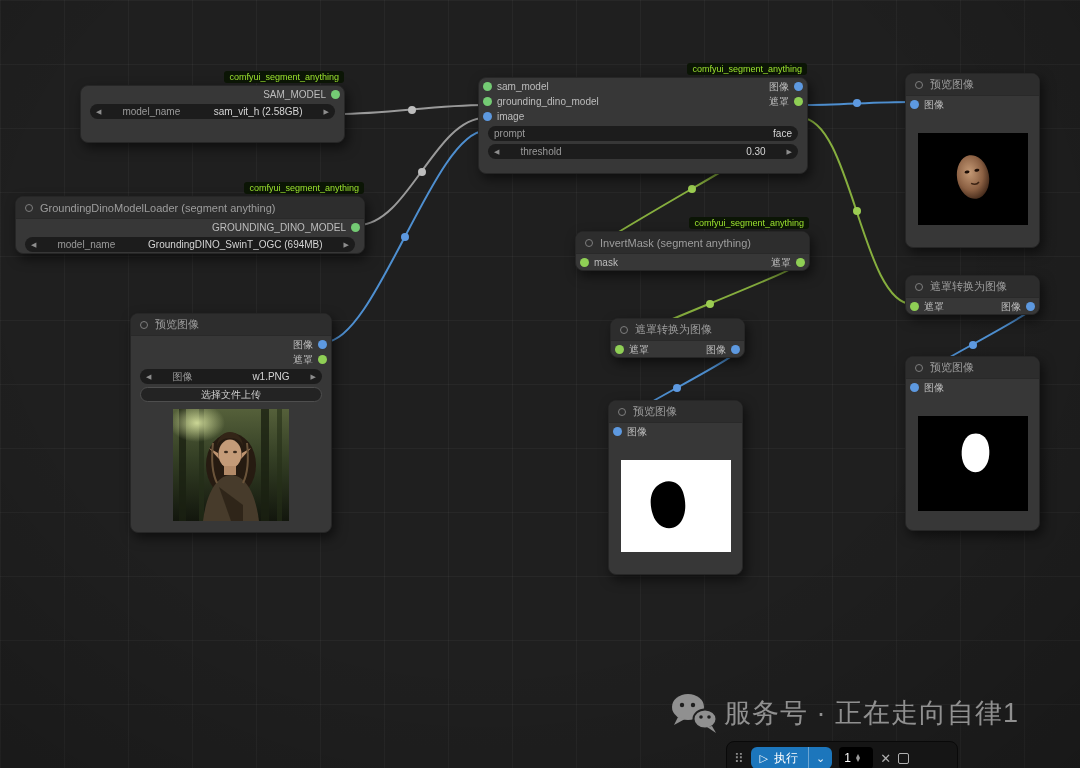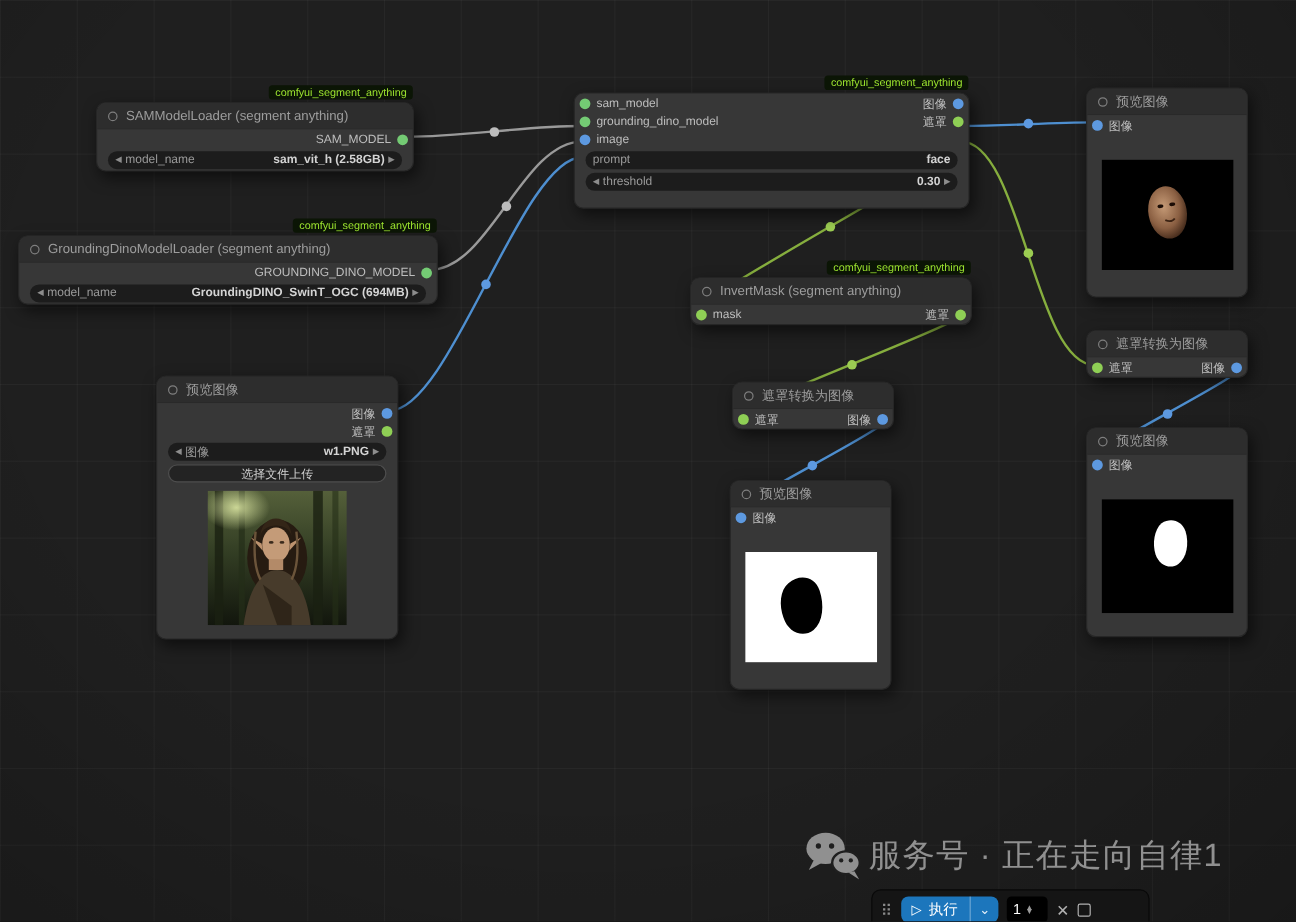--- a/index.html
+++ b/index.html
@@ -35,22 +35,22 @@
   .row{display:flex;align-items:center;height:13px;padding:0 4px;font-size:10px;
     color:#bdbdbd;margin-top:2px;}
   .grp{display:flex;align-items:center;gap:5px;white-space:nowrap;}
   .grp.out{margin-left:auto;}
   .dot{width:9px;height:9px;border-radius:50%;flex:none;}
   .dot.image{background:#5d99e0;}
   .dot.mask{background:#8fcf55;}
   .dot.model{background:#74cb74;}
   .widget{background:#1c1c1c;border-radius:8px;height:15px;margin:3px 9px 0;
     padding:0 6px;display:flex;align-items:center;font-size:10px;color:#9a9a9a;
-    gap:3px;white-space:nowrap;}
-  .widget .val{margin-left:auto;color:#d4d4d4;font-weight:bold;}
+    gap:21px;white-space:nowrap;}
+  .widget .val{margin-left:auto;color:#d4d4d4;}
   .widget .arr{color:#8d8d8d;font-size:7px;flex:none;line-height:1;}
   .widget.btn{justify-content:center;color:#d0d0d0;background:#232323;border:1px solid #4e4e4e;}
   .preview{display:block;margin:22px auto 0;}
   .li-preview{display:block;margin:7px auto 0;}
 
   .watermark{position:absolute;z-index:3;left:670px;top:692px;display:flex;
     align-items:center;gap:4px;color:#909090;font-size:27px;letter-spacing:1px;white-space:nowrap;}
 
   .queue-toolbar{position:absolute;z-index:4;left:726px;top:741px;height:34px;width:232px;
     background:#151515;border:1px solid #090909;border-radius:8px;display:flex;
@@ -88,24 +88,20 @@
     <circle class="ld image" cx="857" cy="103" r="4"></circle>
     <circle class="ld mask" cx="692" cy="189" r="4"></circle>
     <circle class="ld mask" cx="857" cy="211" r="4"></circle>
     <circle class="ld mask" cx="710" cy="304" r="4"></circle>
     <circle class="ld image" cx="677" cy="388" r="4"></circle>
     <circle class="ld image" cx="973" cy="345" r="4"></circle>
   </svg>
 
   <div class="node" style="left:80px;top:85px;width:265px;height:58px;">
     <div class="badge">comfyui_segment_anything</div>
-    <div class="node-title">
-      <span class="collapse-dot"></span>
-      <span>SAMModelLoader (segment anything)</span>
-    </div>
     <div class="row">
       <span class="grp out">
         <span>SAM_MODEL</span>
         <span class="dot model"></span>
       </span>
     </div>
     <div class="widget">
       <span class="arr">◀</span>
       <span>model_name</span>
       <span class="val">sam_vit_h (2.58GB)</span>

